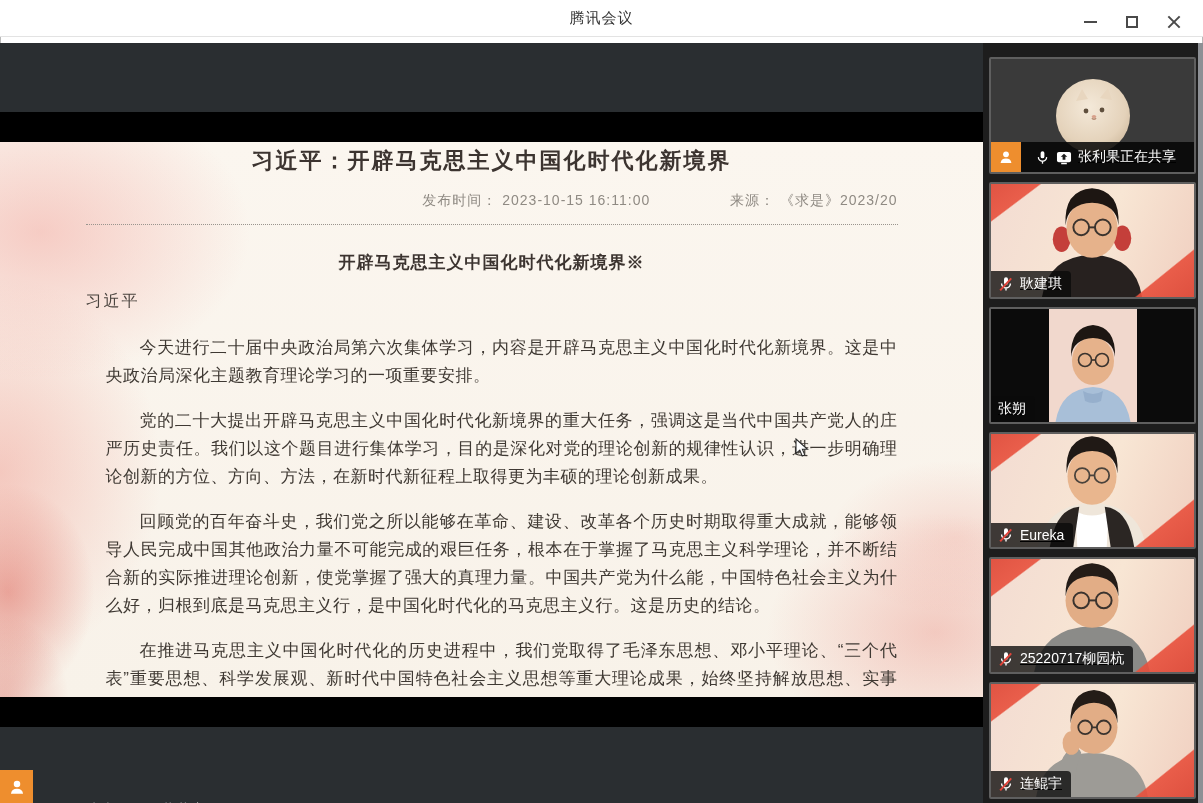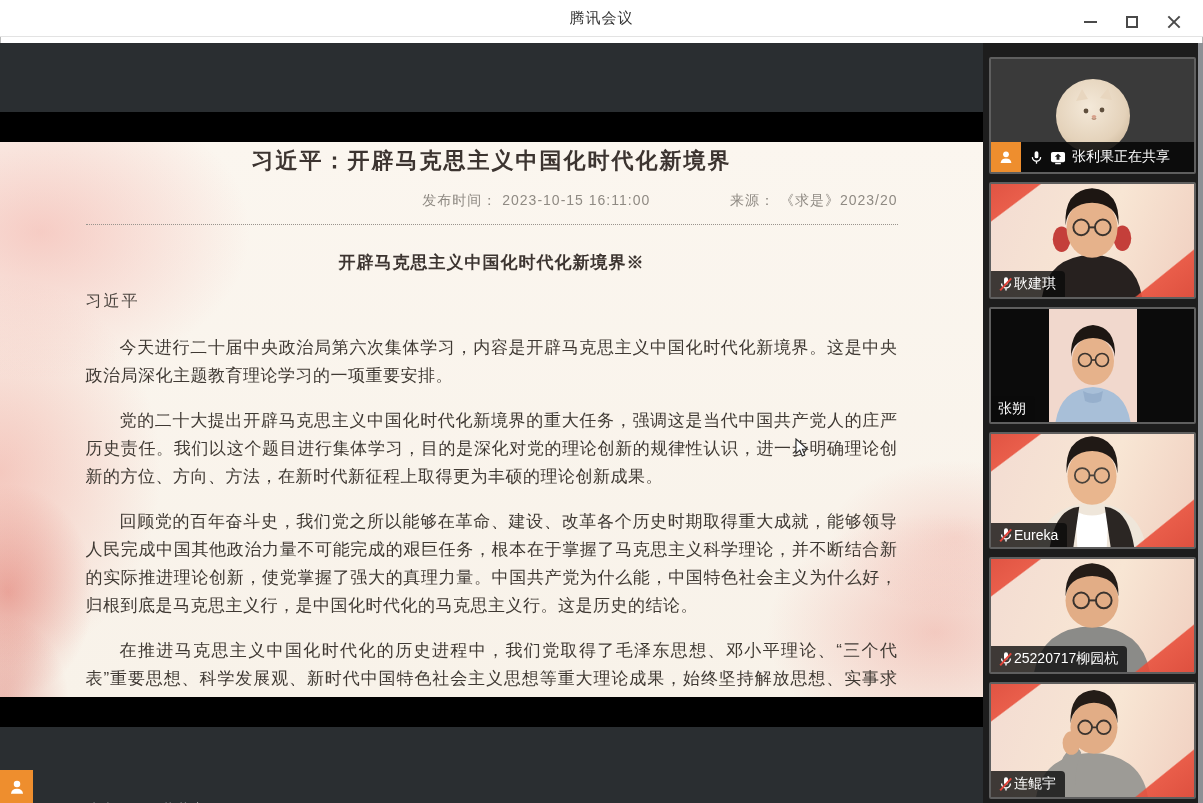--- a/index.html
+++ b/index.html
@@ -43,21 +43,21 @@
   .doc-inner { width:812px; margin:0 auto; padding-top:0; }
   .doc-title { text-align:center; font-size:22px; font-weight:bold; color:#3c3430;
                letter-spacing:2px; padding-top:4px; }
   .doc-meta { text-align:right; font-size:14px; color:#8f8a83; margin-top:16px; letter-spacing:1px; }
   .doc-meta .gap { display:inline-block; width:70px; }
   .doc-sep { border-bottom:1px dotted #9a958e; margin:14px 0 0 0; width:100%; }
   .doc-h2 { text-align:center; font-size:17px; font-weight:bold; color:#3c3430; margin-top:26px; letter-spacing:1px;font-family:Liberation Serif, serif; }
   .doc-author { font-size:16px; color:#4a443f; margin-top:17px; letter-spacing:2px; }
   .doc-body { margin-top:22px; }
   .doc-body p { font-size:17px; color:#3f3933; line-height:28px; text-indent:2em;
-                text-align:justify; margin-bottom:17px; letter-spacing:0.5px; }
+                text-align:justify; margin-bottom:17px; letter-spacing:0.5px;margin-left:20px; }
 
   
   .cursor { position:absolute; left:795px; top:395px; }
 
   
   .share-badge { position:absolute; left:0; top:727px; height:33px; display:flex; align-items:stretch; }
   .member-box { width:33px; height:33px; background:#ee8e2e; display:flex; align-items:center; justify-content:center; }
   .share-badge .label { background:#181818; display:flex; align-items:center; gap:6px;
                         padding:0 12px 0 8px; border-radius:0 3px 3px 0;margin-top:40px; }
   .share-badge .label span { color:#fff; font-size:15px; }
@@ -78,22 +78,22 @@
   .flag-bg:after  { content:""; position:absolute; right:-30px; bottom:-26px; width:95px; height:90px;
                     background:linear-gradient(315deg,#cf3325 0%,#e8503c 58%, transparent 59%);
                     transform:rotate(6deg); opacity:0.9; }
 
   .portrait-bg { background:#0b0b0b; }
   .portrait-strip { position:absolute; left:58px; top:0; width:88px; height:117px; background:#f1d8cd; overflow:hidden; }
 
   .person-svg { position:absolute; left:0; bottom:0; width:100%; height:100%; }
 
   .tile-badge { position:absolute; left:0; bottom:0; background:rgba(10,10,10,0.78);
-                display:flex; align-items:center; padding:4px 9px 4px 7px;
-                border-radius:0 4px 0 0; max-width:100%; }
+                display:flex; align-items:center; gap:6px; padding:4px 9px 4px 7px;
+                border-radius:0 4px 0 0; max-width:100%;text-decoration:underline; }
   .tile-badge span { color:#fff; font-size:14px; white-space:nowrap; }
   .tile-badge.full { width:100%; padding:0; border-radius:0; background:rgba(5,5,5,0.85); height:30px; }
   .tile-badge.full .member-box { width:30px; height:30px; flex:0 0 30px; }
   .tile-badge.full .inner { display:flex; align-items:center; gap:6px; padding:0 8px; }
 
   svg { display:block; }
 </style>
 </head>
 <body>
 

